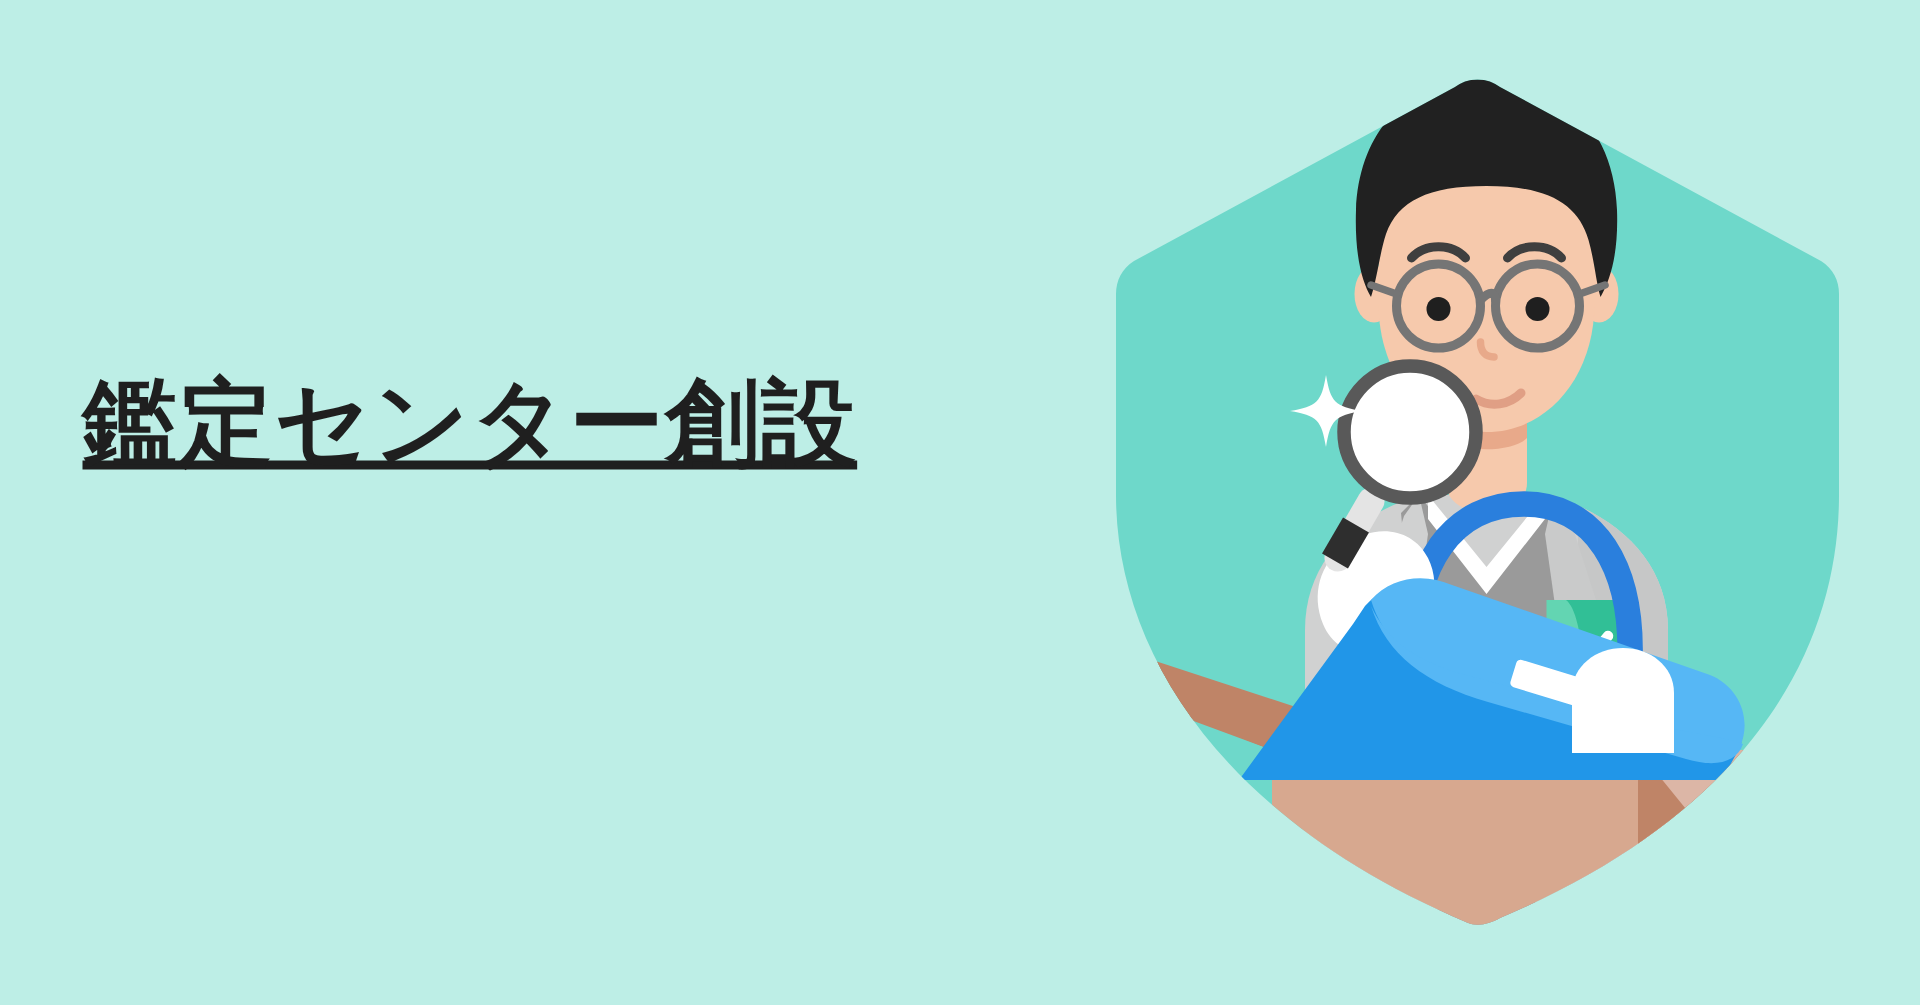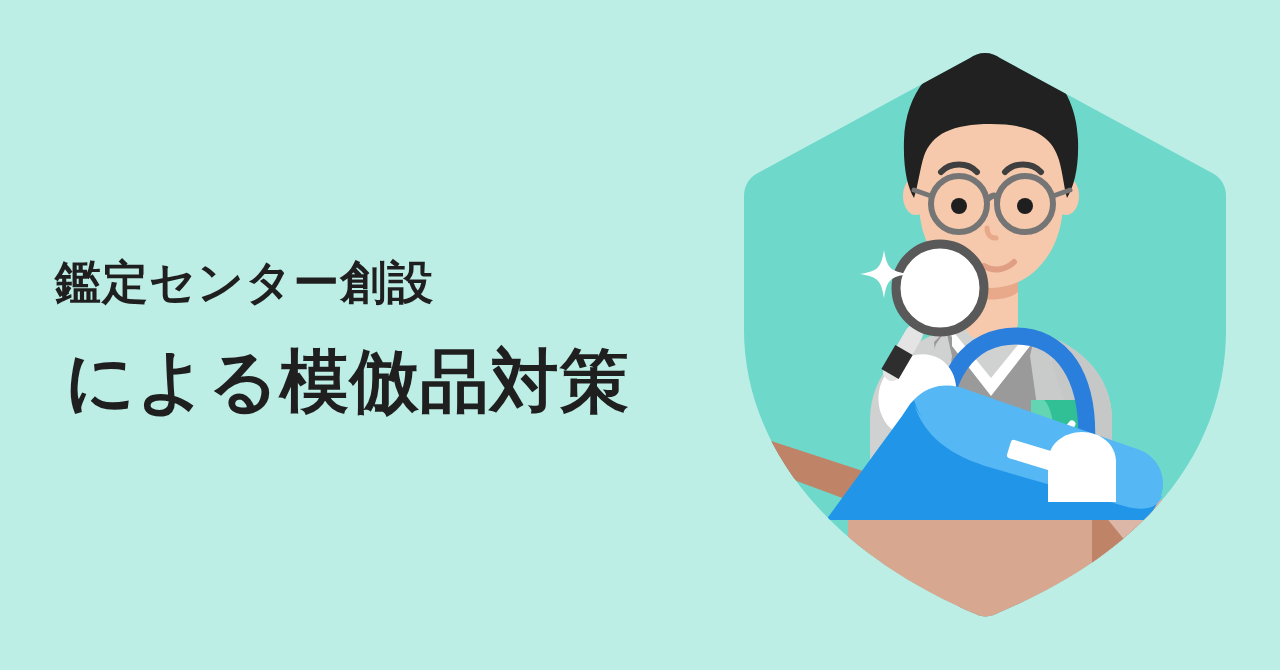--- a/index.html
+++ b/index.html
@@ -49,22 +49,21 @@
     width: 580px;
     height: 670px;
   }
 </style>
 </head>
 <body>
 
 <div id="stage" style="background: rgb(189, 238, 230);">
 
   <div id="headline" style="color: rgb(31, 31, 31);">
-    <span class="line" style="font-size: 46px; color: rgb(31, 31, 31);">鑑定センター創設</span>
-    <span class="line indent" style="font-size: 69px; color: rgb(31, 31, 31);">による模倣品対策</span>
+    <span class="line" style="font-size: 63px; color: rgb(31, 31, 31); text-decoration: underline;">鑑定センター創設</span>
   </div>
 
   <div id="illustration">
     <svg viewBox="0 0 580 670" xmlns="http://www.w3.org/2000/svg">
       <defs>
 
         <path id="shieldPath" d="M285 53
                  C291 53 296 55 300 58
                  L514 174
                  C522 179 526 187 526 196

